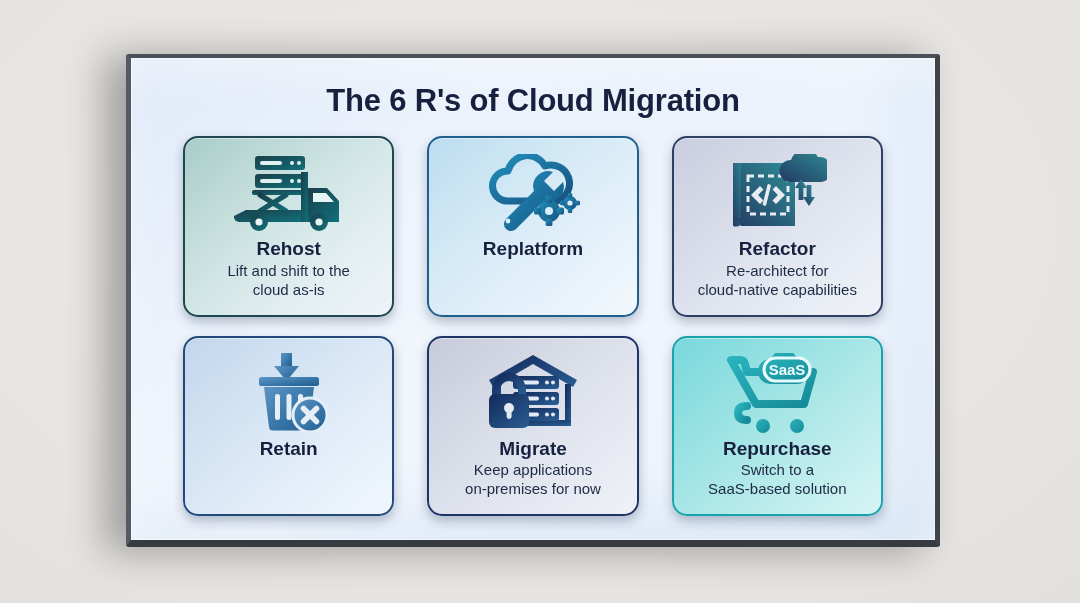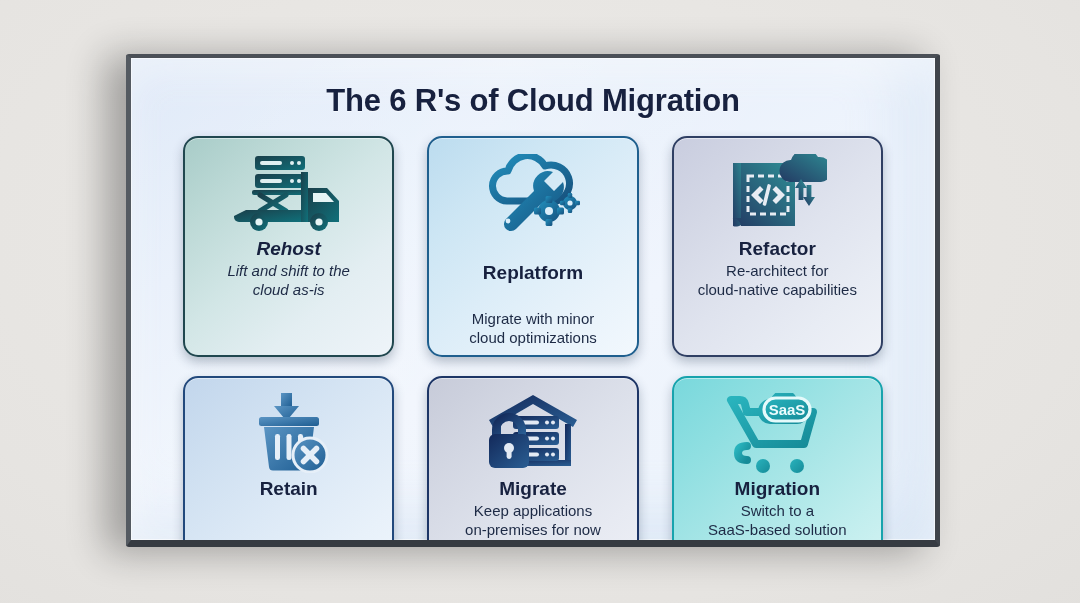--- a/index.html
+++ b/index.html
@@ -140,23 +140,23 @@
     color: #1d2a45;
     text-align: center;
     line-height: 1.25;
     margin-top: 2px;
     padding: 0 4px;
     white-space: pre-line;
   }
 
   
   .c1 { background: linear-gradient(138deg, #a8ccc8 0%, #bcd9d6 22%, #d2e6e6 48%, #e3eef2 72%, #eef4f9 100%);
-        border-color: #20474f; font-style: italic; }
+        border-color: #20474f; }
   .c2 { background: linear-gradient(138deg, #bcdcef 0%, #cde6f4 26%, #dcedf8 52%, #e9f3fb 78%, #f2f8fd 100%);
-        border-color: #1f5f8e; gap: 24px; }
+        border-color: #1f5f8e; }
   .c3 { background: linear-gradient(138deg, #c9cddf 0%, #d4d8e6 26%, #dfe3ee 52%, #e8ecf4 78%, #eff2f8 100%);
         border-color: #2f3f63; }
   .c4 { background: linear-gradient(138deg, #c2d6ec 0%, #cfe0f1 26%, #dce9f6 52%, #e8f1fa 78%, #f0f6fd 100%);
         border-color: #22497c; }
   .c5 { background: linear-gradient(138deg, #c7cbd9 0%, #d2d6e2 24%, #dde1eb 50%, #e7eaf2 76%, #eff1f7 100%);
         border-color: #1d3566; }
   .c6 { background: linear-gradient(138deg, #79d8dc 0%, #8fdfe1 24%, #a9e6e7 50%, #c2eeee 76%, #d8f4f4 100%);
         border-color: #18a3ad; }
 </style>
 </head>
@@ -240,22 +240,20 @@
                 <circle cx="89" cy="49" r="7"></circle>
                 <circle cx="89" cy="49" r="2.6" fill="#dbeefa"></circle>
                 <rect x="86.8" y="39" width="4.4" height="5" rx="1.2"></rect>
                 <rect x="86.8" y="54" width="4.4" height="5" rx="1.2"></rect>
                 <rect x="79" y="46.8" width="5" height="4.4" rx="1.2"></rect>
                 <rect x="94" y="46.8" width="5" height="4.4" rx="1.2"></rect>
               </g>
             </svg>
           </div>
           <div class="card-title">Replatform</div>
-          <div class="card-desc">Migrate with minor
-cloud optimizations</div>
         </div>
 
         <div class="card c3">
           <div class="card-icon">
             <svg width="100" height="78" viewBox="0 0 100 78">
               <defs>
                 <linearGradient id="g3" x1="0" y1="1" x2="1" y2="0">
                   <stop offset="0%" stop-color="#233a63"></stop>
                   <stop offset="100%" stop-color="#2f8f96"></stop>
                 </linearGradient>
@@ -362,21 +360,21 @@
               <path d="M46 6 a14 14 0 0 1 27 3 a11 11 0 0 1 -2 22 h-26 a12 12 0 0 1 1 -25 z" fill="url(#g6)"></path>
               <path d="M6 7 h9 a5 5 0 0 1 4.8 3.6 L22 19 h66 l-9 32 h-48 z" fill="none" stroke="url(#g6)" stroke-width="8" stroke-linejoin="round" stroke-linecap="round"></path>
               <path d="M22 53 h58" fill="none" stroke="url(#g6)" stroke-width="8" stroke-linecap="round"></path>
               <path d="M22 53 q-9 0 -9 7 t9 7" fill="none" stroke="url(#g6)" stroke-width="8" stroke-linecap="round"></path>
               <circle cx="38" cy="73" r="7" fill="url(#g6)"></circle>
               <circle cx="72" cy="73" r="7" fill="url(#g6)"></circle>
               <rect x="39" y="5" width="46" height="23" rx="11.5" fill="url(#g6)" stroke="#e5fafb" stroke-width="3.2"></rect>
               <text x="62" y="21.5" text-anchor="middle" font-family="Liberation Sans, sans-serif" font-size="15" font-weight="bold" fill="#ecfcfd">SaaS</text>
             </svg>
           </div>
-          <div class="card-title">Migration</div>
+          <div class="card-title">Repurchase</div>
           <div class="card-desc">Switch to a
 SaaS-based solution</div>
         </div>
 
       </div>
     </div>
   </div>
 </div>
 
 </body></html>

